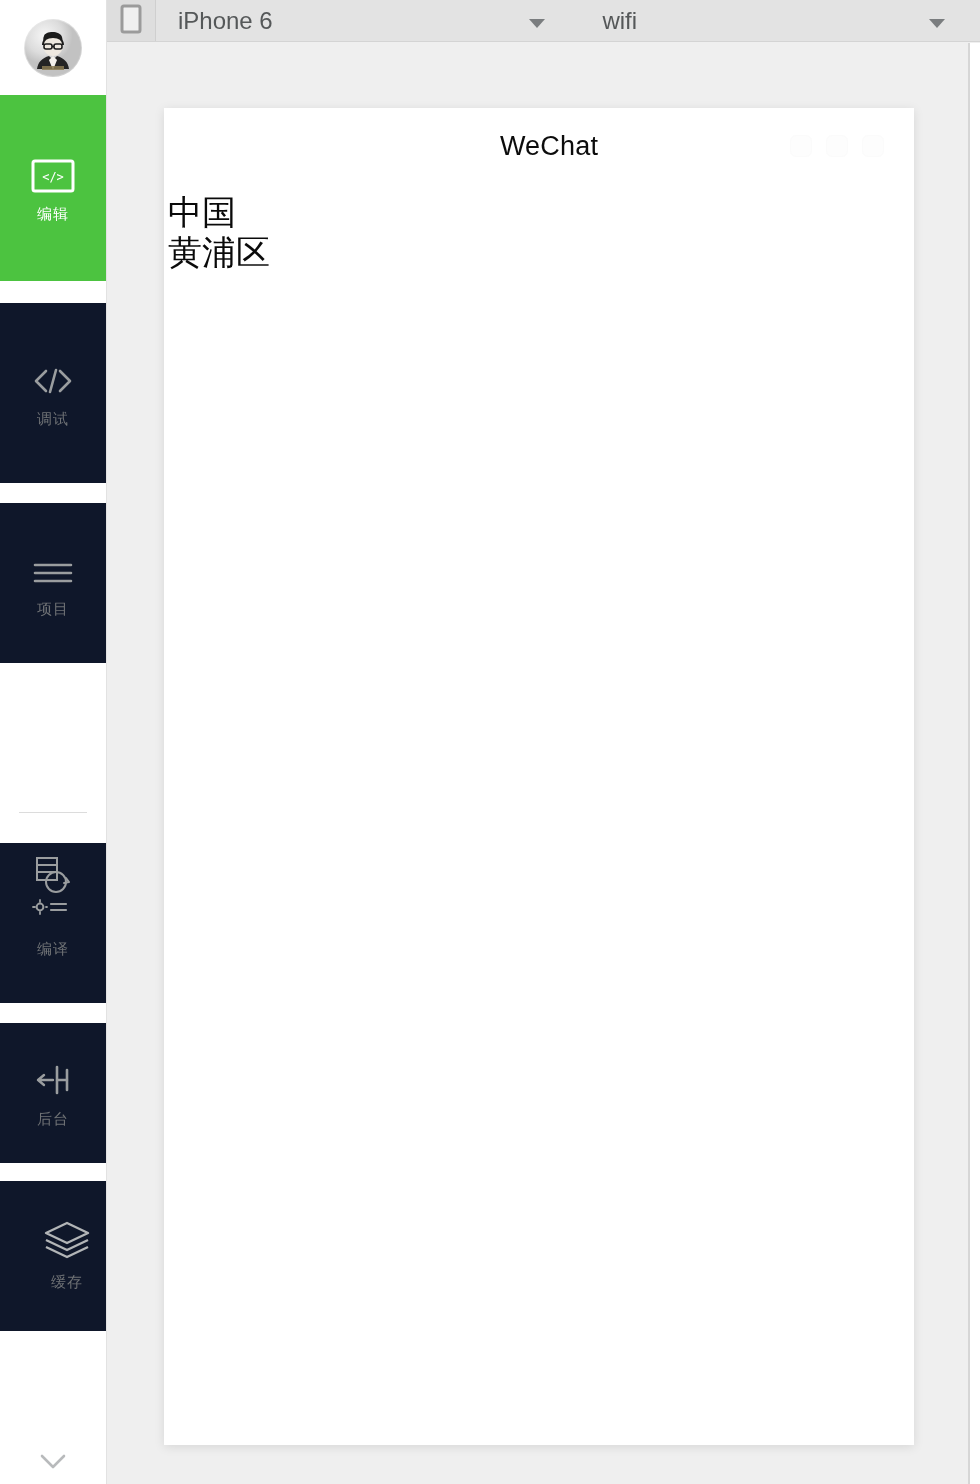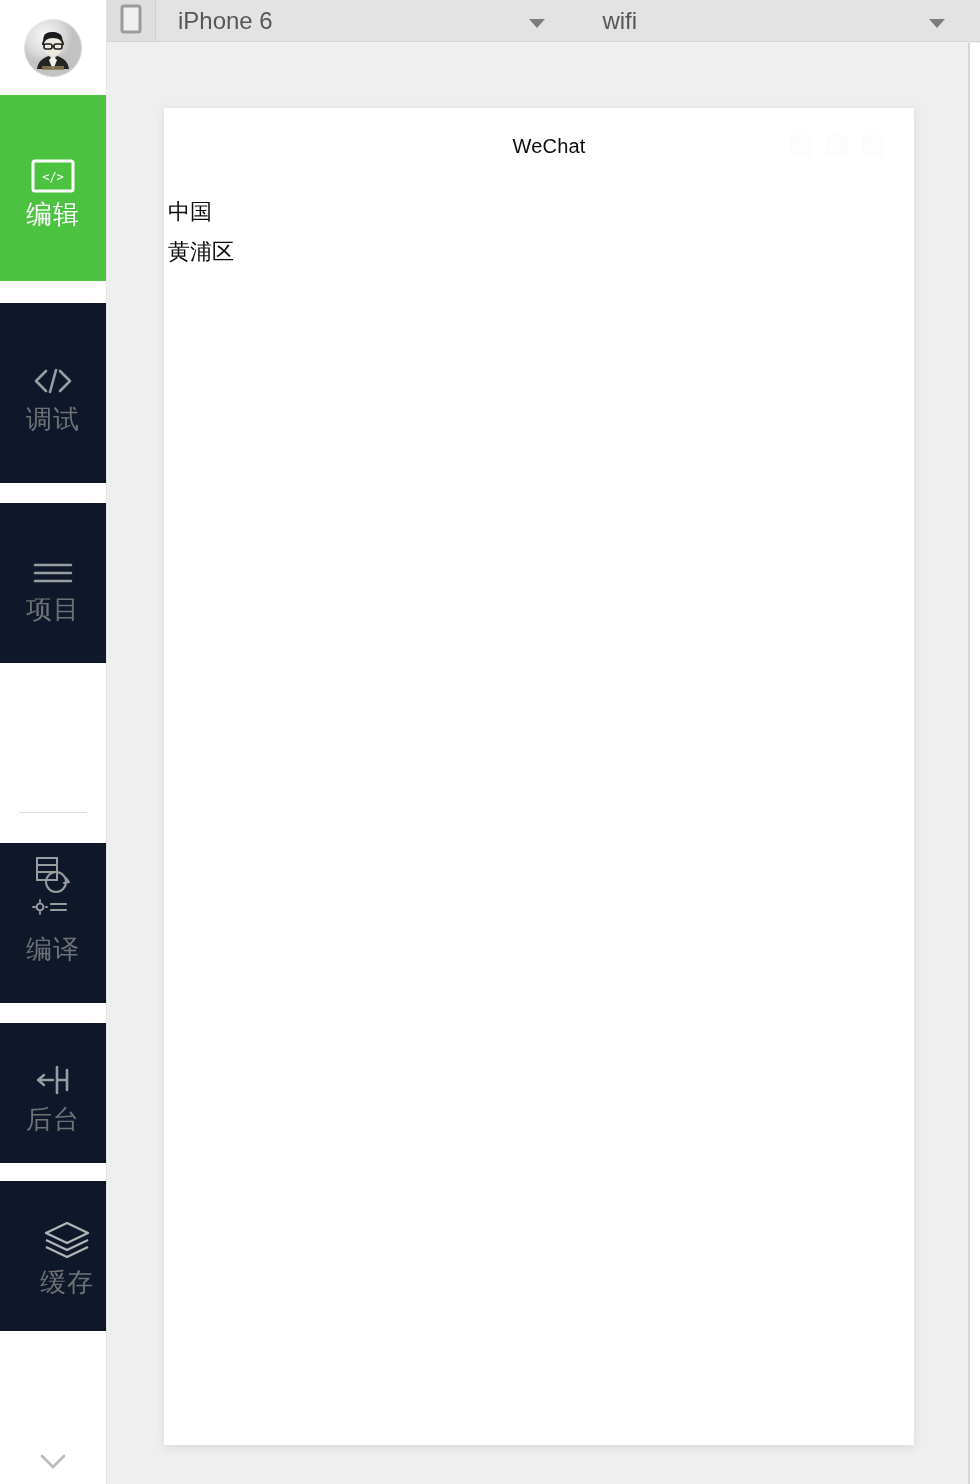--- a/index.html
+++ b/index.html
@@ -55,21 +55,21 @@
     background: #0f172a;
     user-select: none;
   }
   .side-item .ico {
     height: 44px;
     display: flex;
     align-items: flex-end;
     justify-content: center;
   }
   .side-item .lbl {
-    font-size: 26px;
+    font-size: 15px;
     line-height: 26px;
     margin-top: 8px;
     letter-spacing: 1px;
     color: #6f7275;
   }
   .side-item.active {
     background: #4cc340;
   }
   .side-item.active .lbl { color: #ffffff; }
   .side-item.active .ico { color: #ffffff; }
@@ -145,21 +145,21 @@
   }
   .sim-header {
     height: 76px;
     display: flex;
     align-items: center;
     justify-content: center;
     position: relative;
     background: #ffffff;
   }
   .sim-title {
-    font-size: 20px;
+    font-size: 27px;
     color: #0c0c0c;
     letter-spacing: 0.2px;
     margin-left: 20px;
   }
   .capsule {
     position: absolute;
     right: 30px;
     top: 50%;
     transform: translateY(-50%);
     display: flex;
@@ -169,21 +169,21 @@
   .capsule .dot {
     width: 22px; height: 22px;
     border-radius: 6px;
     background: #fdfdfd;
     border: 1px solid #fbfbfb;
   }
   .sim-body {
     padding: 8px 0 0 2px;
   }
   .loc-line {
-    font-size: 22px;
+    font-size: 34px;
     line-height: 40px;
     color: #0a0a0a;
     padding-left: 2px;
     font-family: "DejaVu Sans", "Liberation Sans", sans-serif;
   }
 
   .panel-divider {
     position: absolute;
     top: 0; bottom: 0;
     left: 861px;

